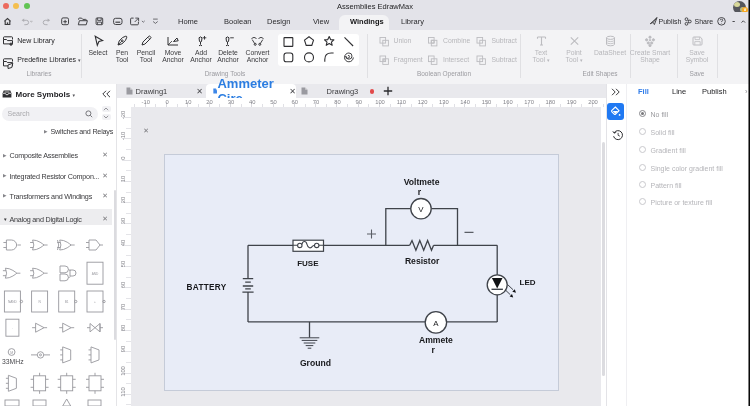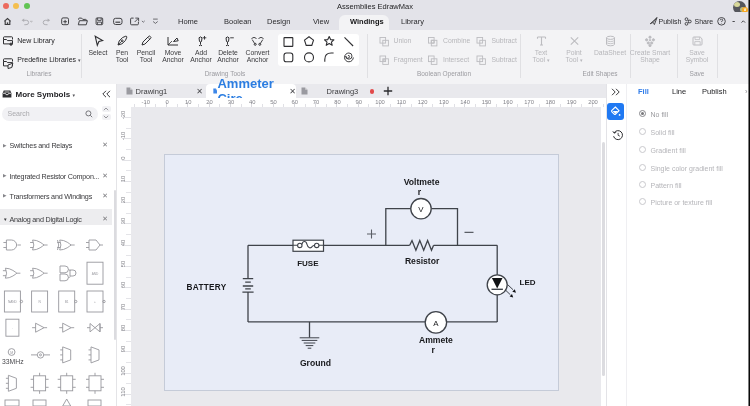--- a/index.html
+++ b/index.html
@@ -517,23 +517,28 @@
         </svg>
     </div>
     <div style="position:absolute;left:101.5px;top:22px;width:9px;height:6px;background:#F1F1F4;border-radius:2px;"></div>
     <div style="position:absolute;left:101.5px;top:29.5px;width:9px;height:6px;background:#F1F1F4;border-radius:2px;"></div>
     <svg style="position:absolute;left:103px;top:23.2px;" width="6" height="4" viewBox="0 0 6 4">
         <path d="M0.8 3.2 L3 1 L5.2 3.2" fill="none" stroke="#8a8a8e" stroke-width="0.9"></path>
       </svg>
     <svg style="position:absolute;left:103px;top:31.2px;" width="6" height="4" viewBox="0 0 6 4">
         <path d="M0.8 0.8 L3 3 L5.2 0.8" fill="none" stroke="#8a8a8e" stroke-width="0.9"></path>
       </svg>
-    <div class="lrow" style="top:51px;">
+    <div class="lrow" style="top:37px;margin-left:41px;">
         <span class="arr">▶</span>
         <span class="name">Switches and Relays</span>
+        <span class="x">✕</span>
+      </div>
+    <div class="lrow" style="top:61.1px;">
+        <span class="arr">▶</span>
+        <span class="name">Composite Assemblies</span>
         <span class="x">✕</span>
       </div>
     <div class="lrow" style="top:81.5px;">
         <span class="arr">▶</span>
         <span class="name">Integrated Resistor Compon...</span>
         <span class="x">✕</span>
       </div>
     <div class="lrow" style="top:125px;background:#EDEDEF;height:16px;">
         <span class="arr" style="color:#3a3a3d;">▼</span>
         <span class="name">Analog and Digital Logic</span>

